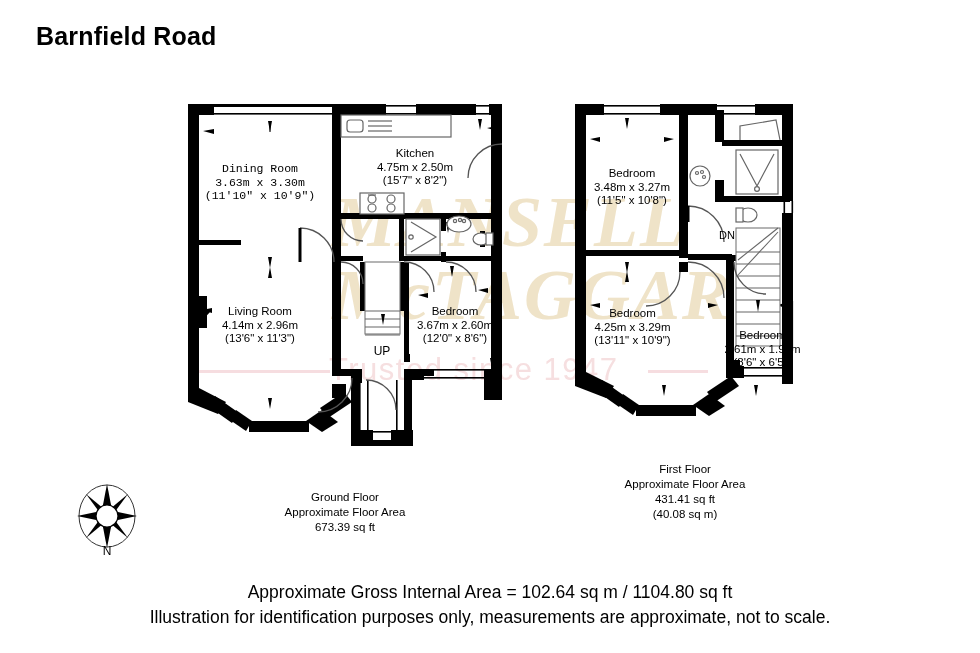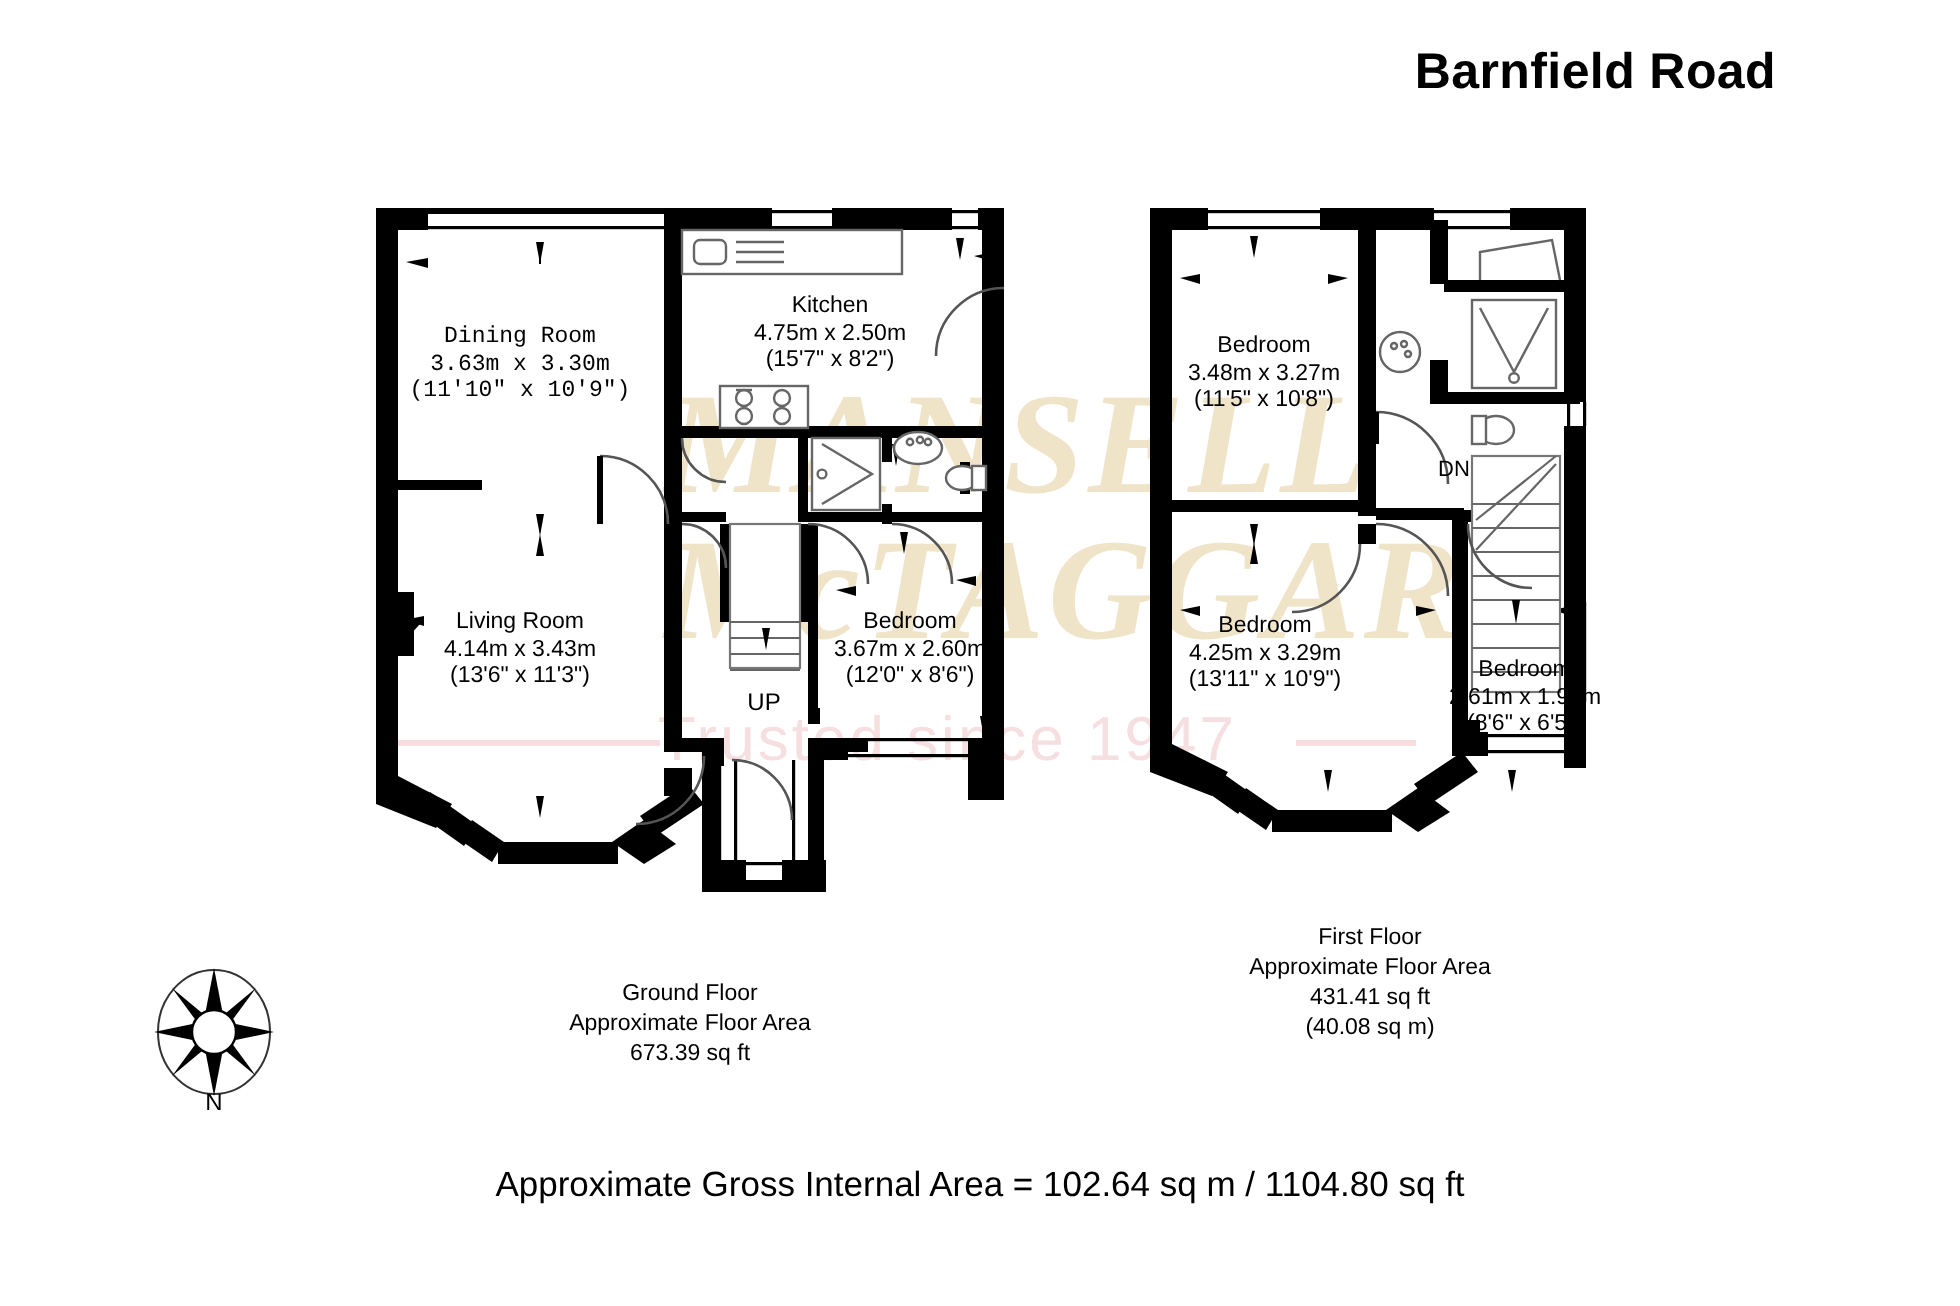--- a/index.html
+++ b/index.html
@@ -19,24 +19,25 @@
     position: absolute;
     inset: 0;
     width: 980px;
     height: 653px;
   }
   #title {
     position: absolute;
     top: 22px;
     left: 0;
     width: 888px;
-    text-align: right;
+    text-align: left;
     font-size: 25px;
     font-weight: bold;
     letter-spacing: 0.2px;
+    padding-left: 36px;
   }
   
   .wm-layer {
     position: absolute;
     left: 0; top: 0;
     width: 980px; height: 653px;
     pointer-events: none;
   }
   .wm-main {
     position: absolute;
@@ -333,21 +334,21 @@
     </div>
 
     <div class="label" style="left:330px; top:147px; width:170px;">
       <div class="nm">Kitchen</div>
       <div>4.75m x 2.50m</div>
       <div>(15'7" x 8'2")</div>
     </div>
 
     <div class="label" style="left:175px; top:305px; width:170px;">
       <div class="nm">Living Room</div>
-      <div>4.14m x 3.43m</div>
+      <div>4.14m x 2.96m</div>
       <div>(13'6" x 11'3")</div>
     </div>
 
     <div class="label" style="left:375px; top:305px; width:160px;">
       <div class="nm">Bedroom</div>
       <div>3.67m x 2.60m</div>
       <div>(12'0" x 8'6")</div>
     </div>
 
     <div class="label" style="left:356px; top:345px; width:52px; font-size:12px;">UP</div>
@@ -527,15 +528,16 @@
 
   <div class="footer-block" style="left:585px; top:462px; width:200px;">
     <div>First Floor</div>
     <div>Approximate Floor Area</div>
     <div>431.41 sq ft</div>
     <div>(40.08 sq m)</div>
   </div>
 
   <div id="gross">
     <div>Approximate Gross Internal Area = 102.64 sq m / 1104.80 sq ft</div>
+    <div>Illustration for identification purposes only, measurements are approximate, not to scale.</div>
   </div>
 
 </div>
 
 </body></html>

